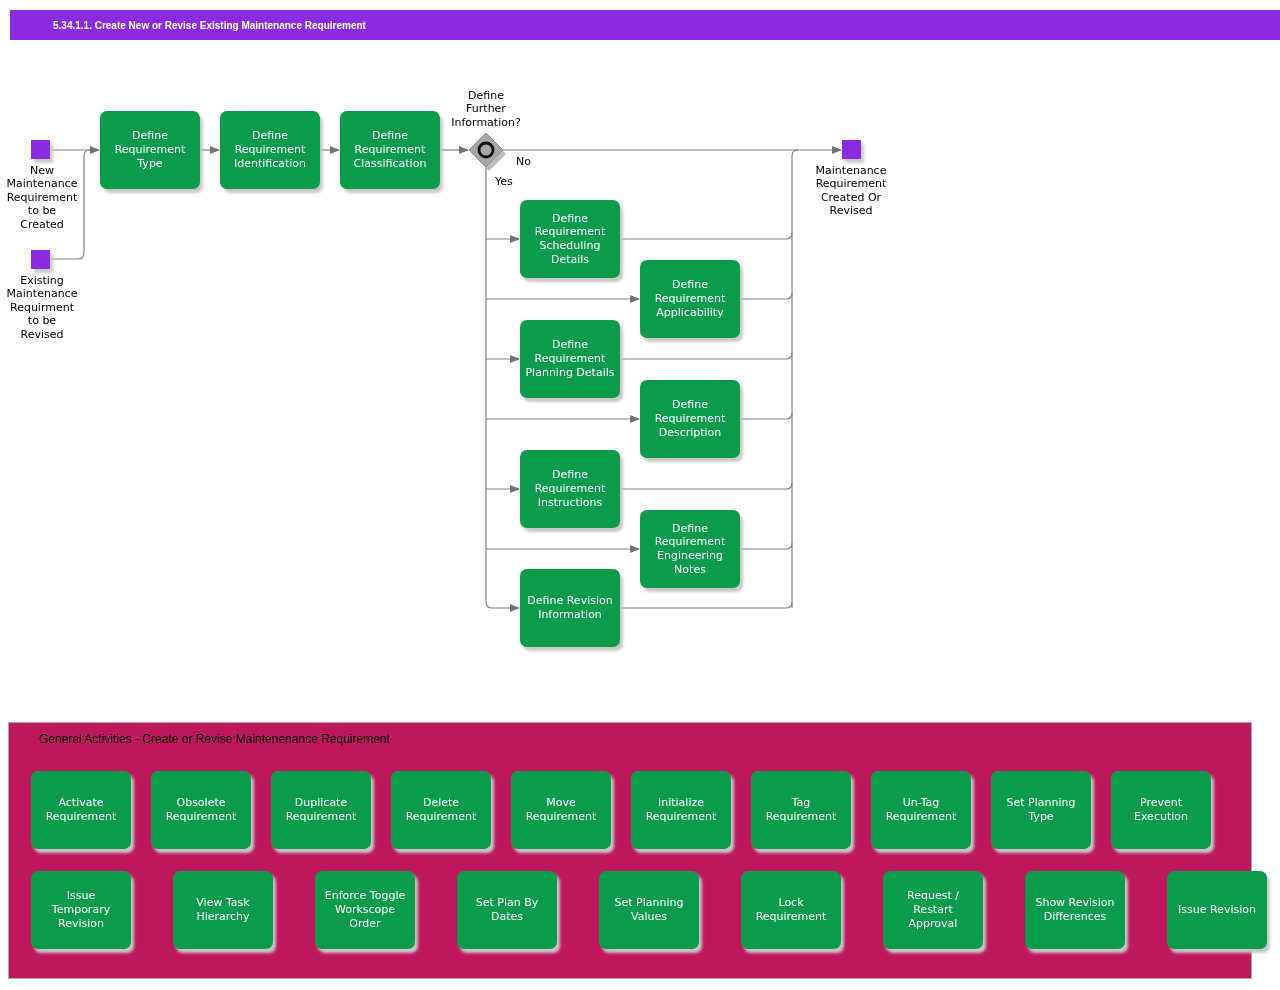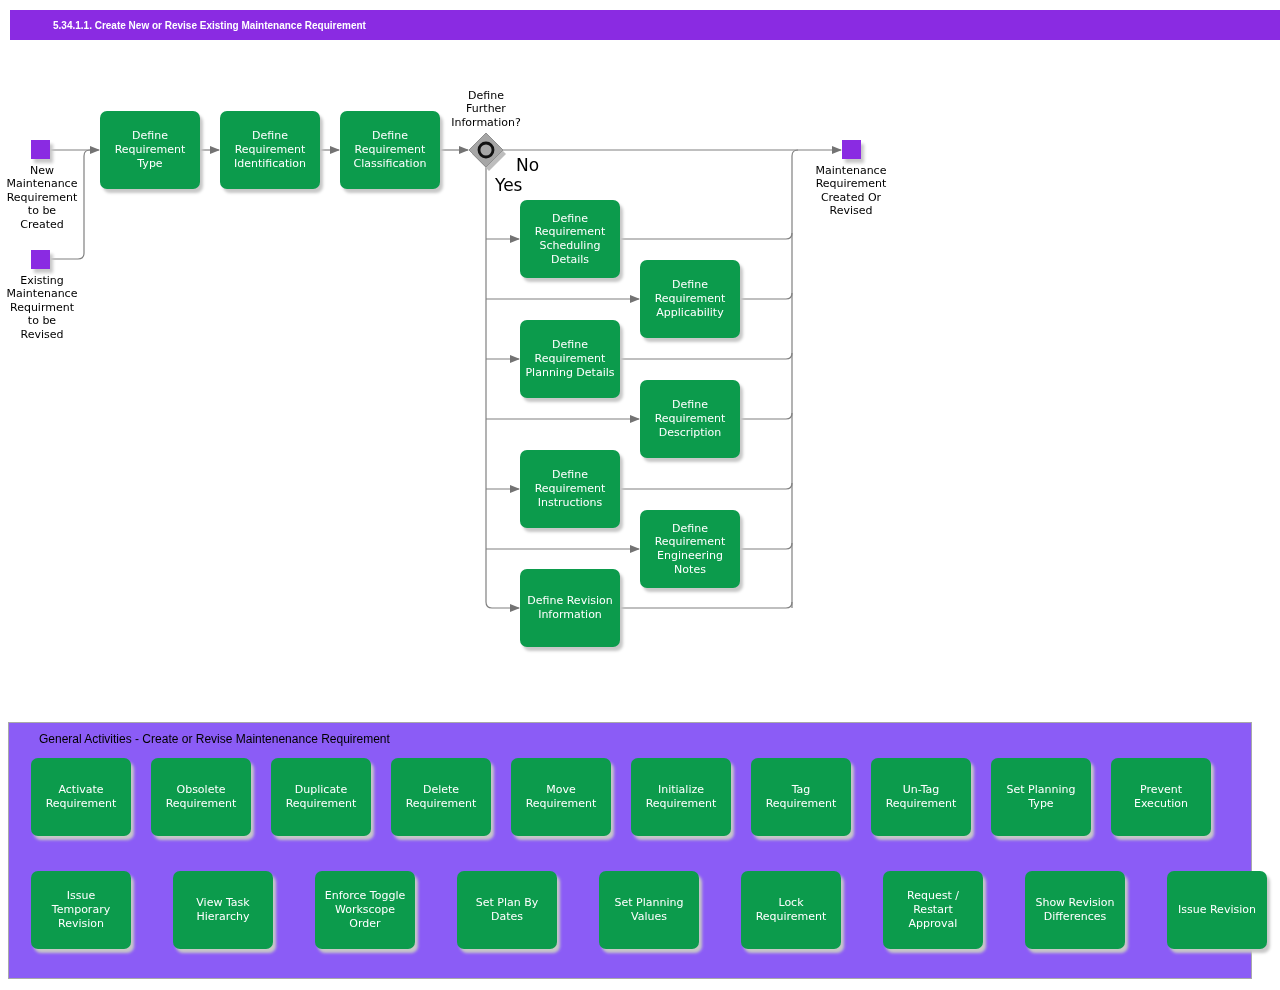--- a/index.html
+++ b/index.html
@@ -20,31 +20,31 @@
     box-shadow:3px 4px 3px #c8c8c8; z-index:2; cursor:pointer;
   }
   .event-square {
     position:absolute; width:19px; height:19px; background:#8A2BE2;
     box-shadow:3px 4px 3px #c8c8c8; z-index:2;
   }
   .event-label {
     position:absolute; color:#000000; font-size:11px; line-height:1.22;
     text-align:center; white-space:pre-line; z-index:2;
   }
-  .edge-label { position:absolute; color:#000000; font-size:17px; z-index:2; }
+  .edge-label { position:absolute; color:#000000; font-size:11px; z-index:2; }
   .panel {
     position:absolute; left:8px; top:722px; width:1242px; height:255px;
-    border:1px solid #a9a9a9; background:#8b5cf6; z-index:2;
+    border:1px solid #a9a9a9; background:#be185d; z-index:2;
   }
   .panel-header {
     position:absolute; left:30px; top:9px; color:#000000;
     font-family:"Liberation Sans", sans-serif; font-size:12px;
   }
   .btn-row { position:absolute; left:22px; display:flex; gap:20px; }
-  .btn-row.r1 { top:35px; }
+  .btn-row.r1 { top:48px; }
   .btn-row.r2 { top:148px;gap:42px; }
   .activity-btn {
     width:100px; height:78px; background:#0C9B4C; color:#ffffff;
     border-radius:7px; display:flex; align-items:center; justify-content:center;
     text-align:center; font-size:11px; line-height:1.25; white-space:pre-line;
     box-shadow:3px 4px 3px #c8c8c8; cursor:pointer;
   }
 </style>
 </head>
 <body>

